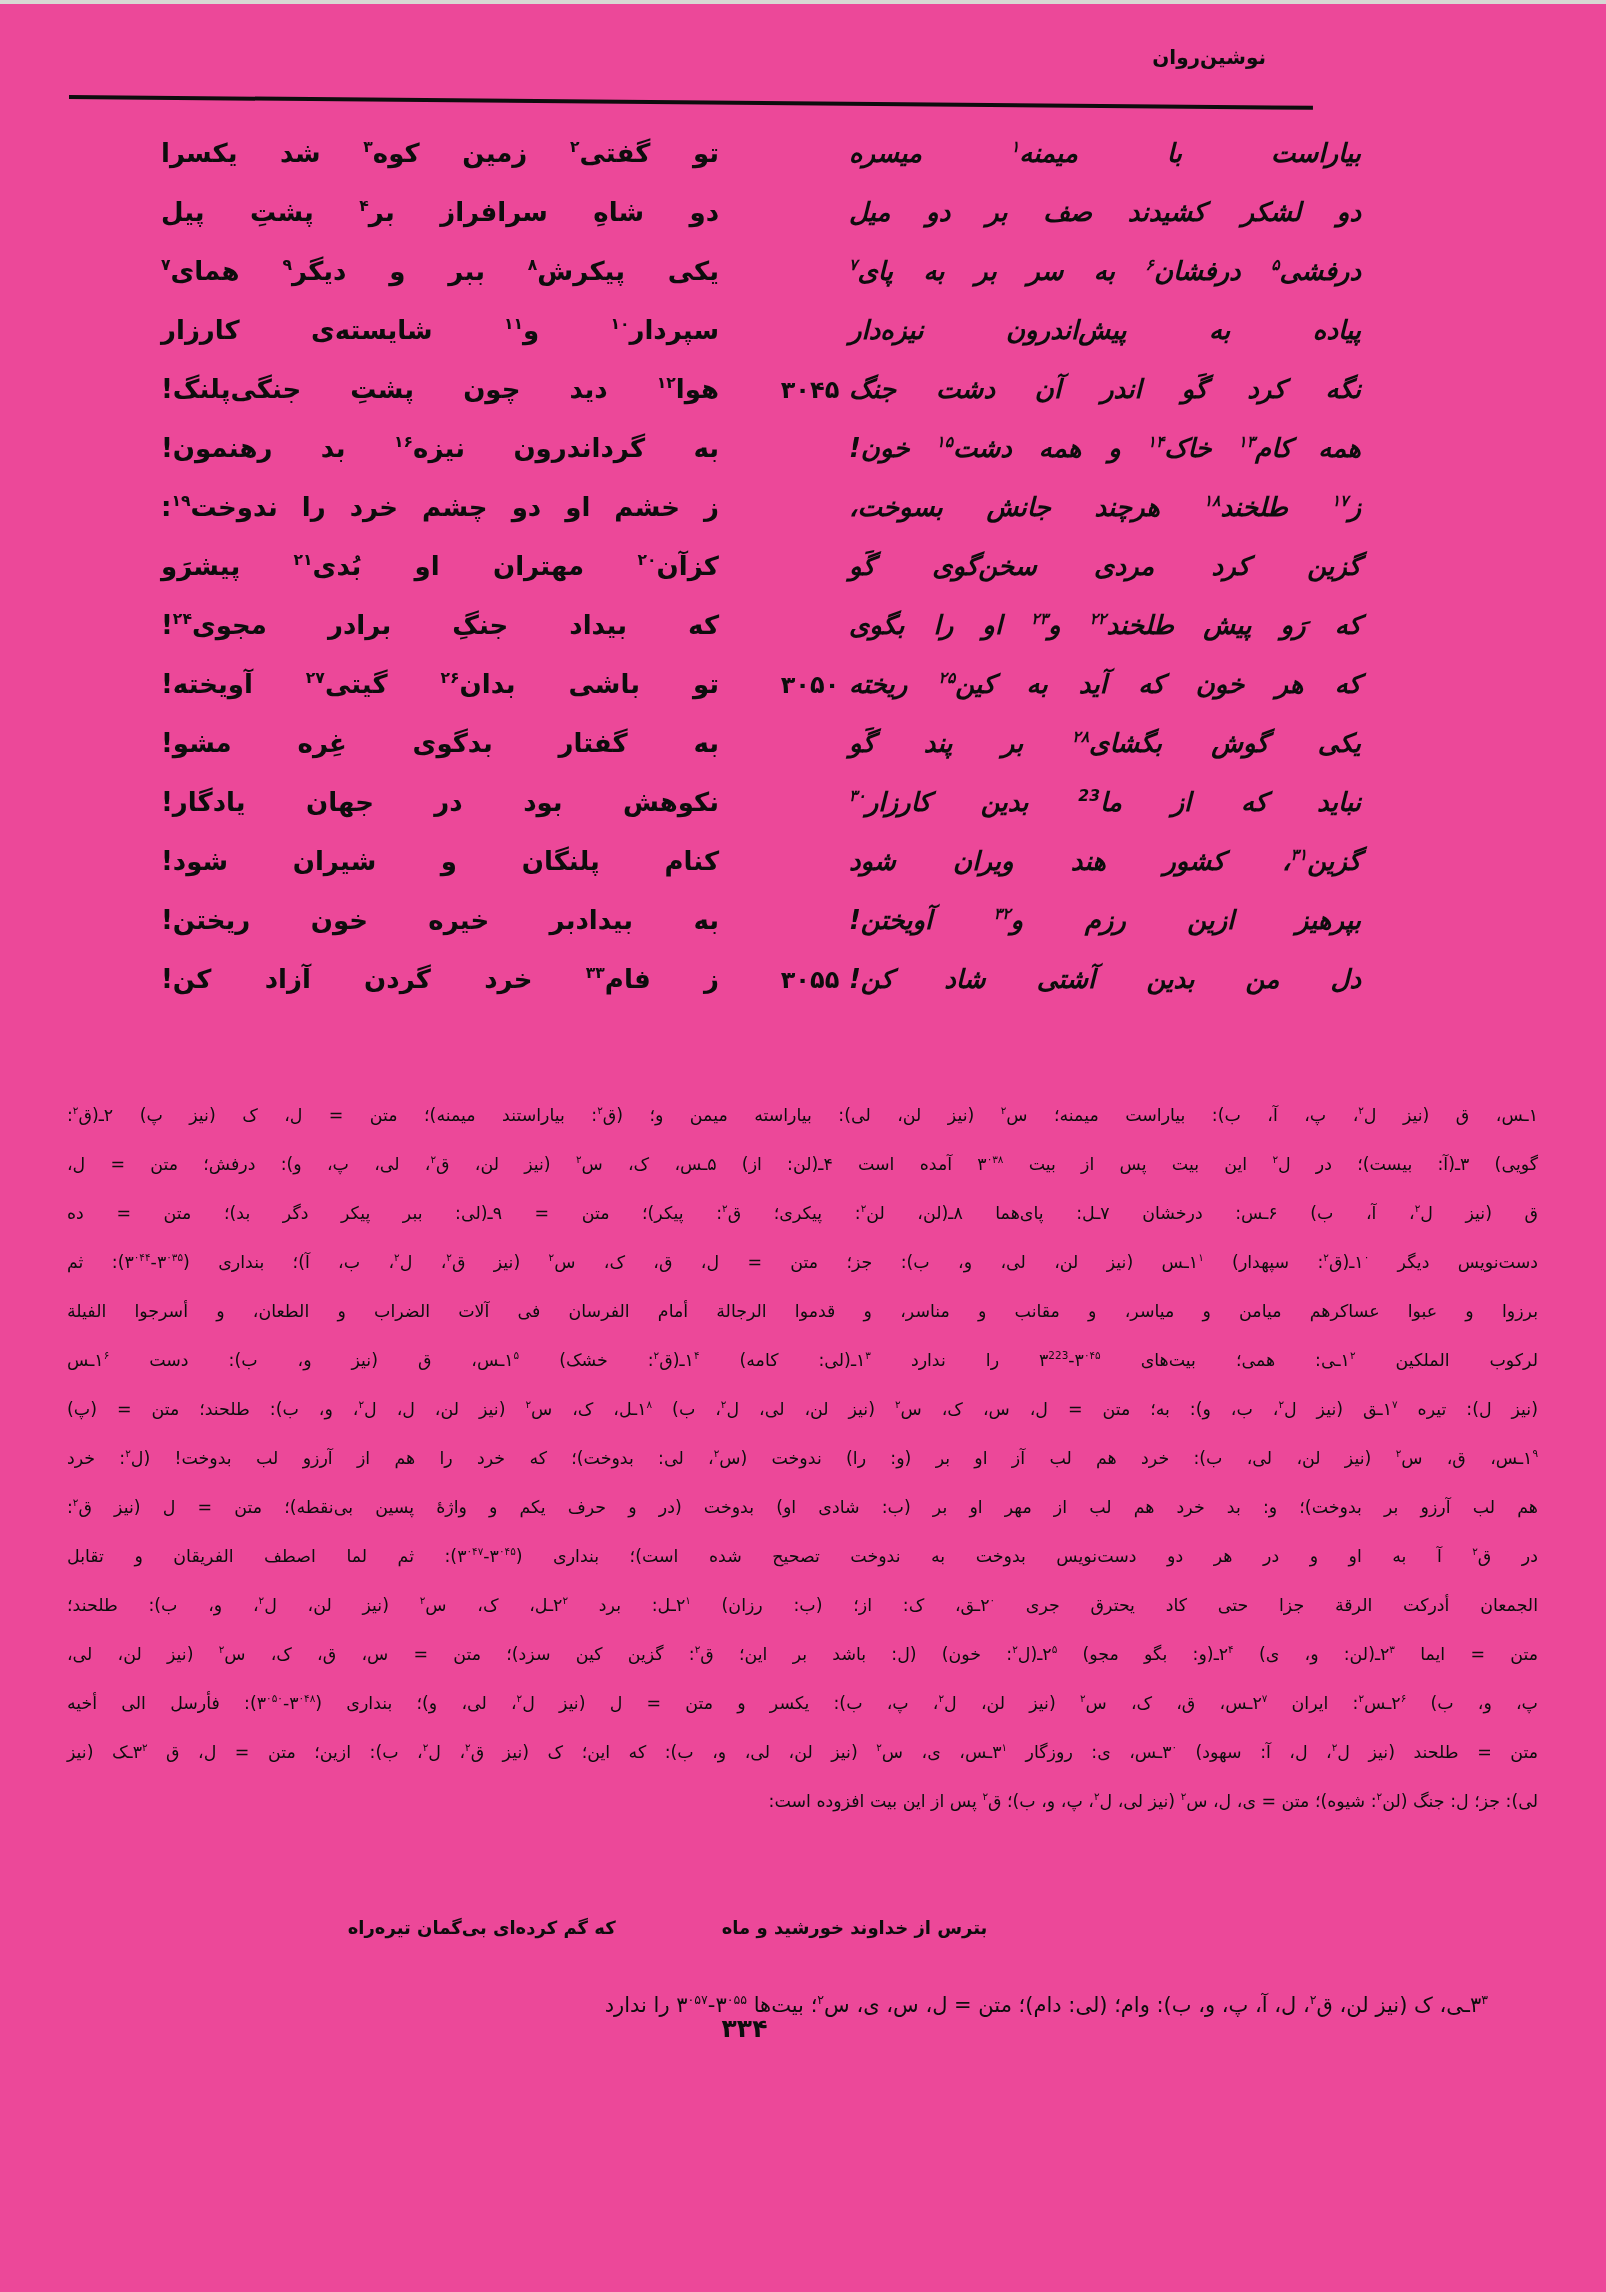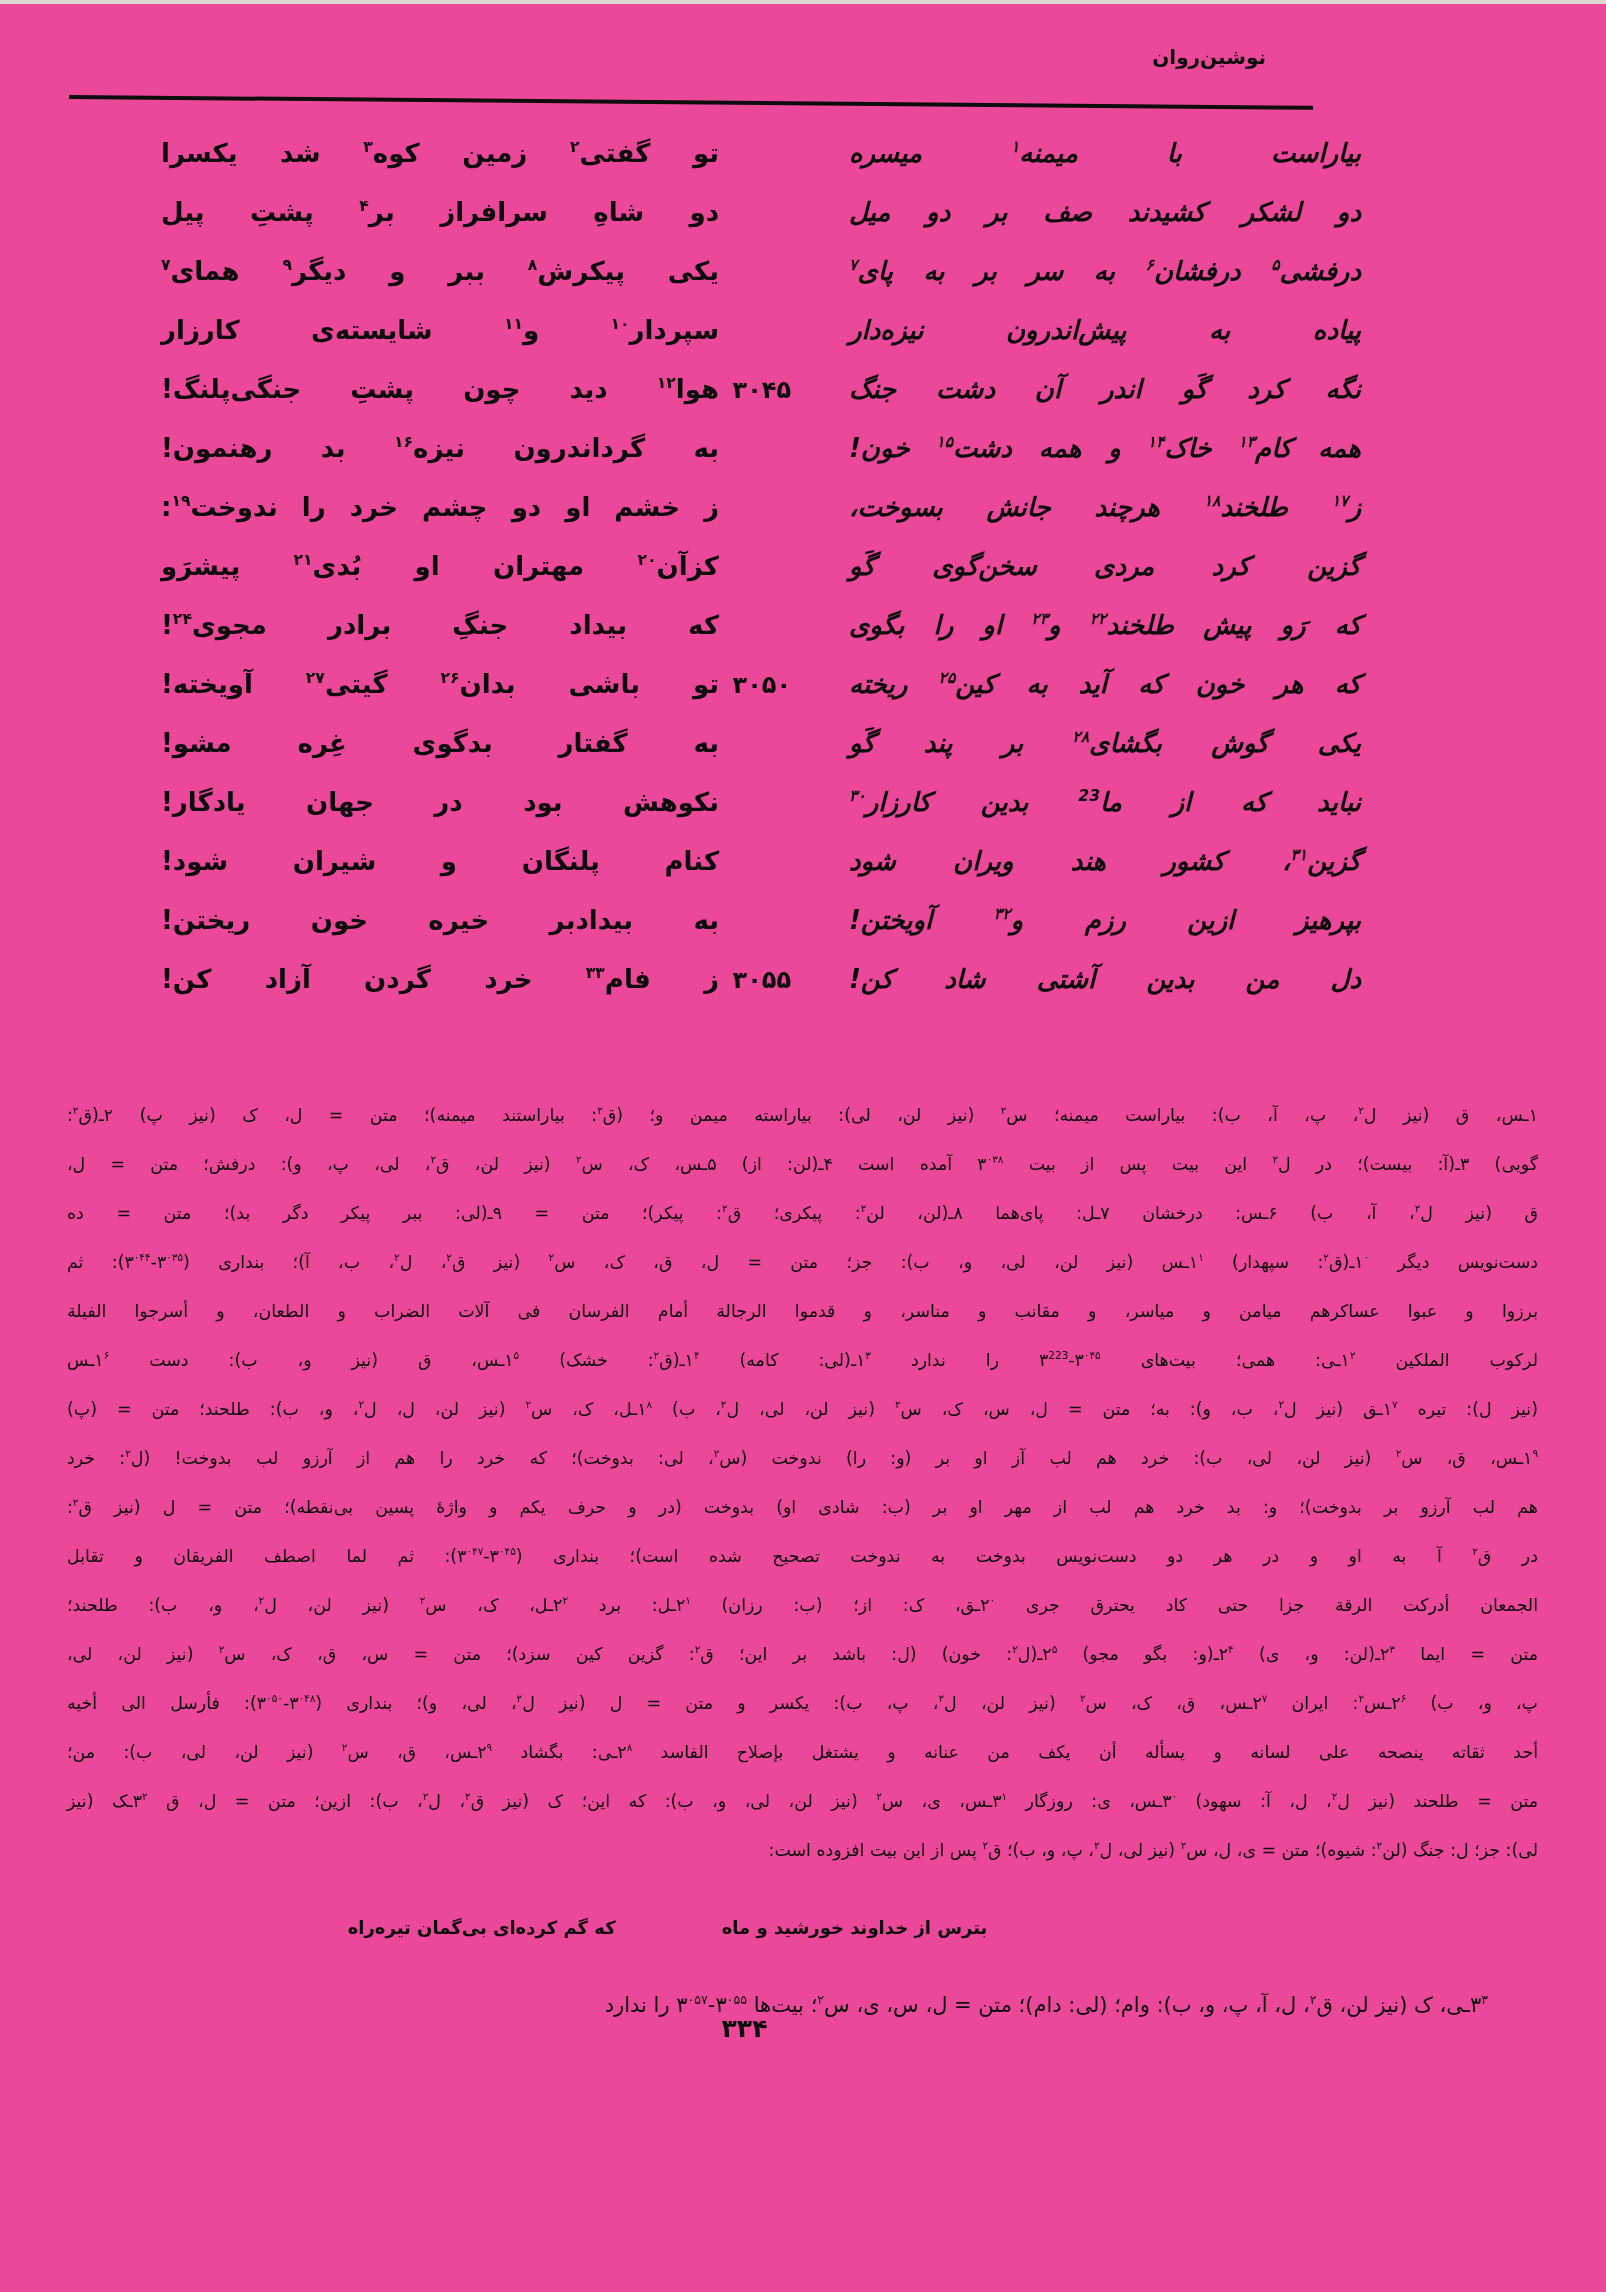--- a/index.html
+++ b/index.html
@@ -29,21 +29,21 @@
     position:absolute; top:120px; right:245px; left:162px;
   }
   .vrow {
     display:flex; direction:rtl; align-items:baseline;
     height:59px; line-height:59px;
     font-size:26px; font-weight:bold;
   }
   .hemi { white-space:nowrap; }
   .h1 { width:512px; text-align:justify; text-align-last:justify;font-style:italic; }
   .gutter {
-    width:130px; text-align:left; padding-left:13.5px; padding-right:9.7px;
+    width:130px; text-align:right; padding-left:13.5px; padding-right:9.7px;
     font-size:24px; font-weight:bold;
   }
   .h2 { flex:1; text-align:justify; text-align-last:justify; }
   .hemi sup, .fline sup, .apparatus-last sup {
     font-size:0.6em; vertical-align:super; line-height:0;
   }
   
   .apparatus {
     position:absolute; top:1087px; right:68px; left:68px;
     font-size:17.4px;
@@ -164,21 +164,20 @@
       <div class="fline">دست‌نویس دیگر ۱<sup>۰</sup>ـ(ق<sup>۲</sup>: سپهدار) ۱<sup>۱</sup>ـس (نیز لن، لی، و، ب): جز؛ متن = ل، ق، ک، س<sup>۲</sup> (نیز ق<sup>۲</sup>، ل<sup>۲</sup>، ب، آ)؛ بنداری (۳<sup>۰۳۵</sup>-۳<sup>۰۴۴</sup>): ثم</div>
       <div class="fline">برزوا و عبوا عساکرهم میامن و میاسر، و مقانب و مناسر، و قدموا الرجالة أمام الفرسان فی آلات الضراب و الطعان، و أسرجوا الفیلة</div>
       <div class="fline">لرکوب الملکین ۱<sup>۲</sup>ـی: همی؛ بیت‌های ۳<sup>۰۴۵</sup>-۳<sup>223</sup> را ندارد ۱<sup>۳</sup>ـ(لی: کامه) ۱<sup>۴</sup>ـ(ق<sup>۲</sup>: خشک) ۱<sup>۵</sup>ـس، ق (نیز و، ب): دست ۱<sup>۶</sup>ـس</div>
       <div class="fline">(نیز ل): تیره ۱<sup>۷</sup>ـق (نیز ل<sup>۲</sup>، ب، و): به؛ متن = ل، س، ک، س<sup>۲</sup> (نیز لن، لی، ل<sup>۲</sup>، ب) ۱<sup>۸</sup>ـل، ک، س<sup>۲</sup> (نیز لن، ل، ل<sup>۲</sup>، و، ب): طلحند؛ متن = (پ)</div>
       <div class="fline">۱<sup>۹</sup>ـس، ق، س<sup>۲</sup> (نیز لن، لی، ب): خرد هم لب آز او بر (و: را) ندوخت (س<sup>۲</sup>، لی: بدوخت)؛ که خرد را هم از آرزو لب بدوخت! (ل<sup>۲</sup>: خرد</div>
       <div class="fline">هم لب آرزو بر بدوخت)؛ و: بد خرد هم لب از مهر او بر (ب: شادی او) بدوخت (در و حرف یکم و واژهٔ پسین بی‌نقطه)؛ متن = ل (نیز ق<sup>۲</sup>:</div>
       <div class="fline">در ق<sup>۲</sup> آ به او و در هر دو دست‌نویس بدوخت به ندوخت تصحیح شده است)؛ بنداری (۳<sup>۰۴۵</sup>-۳<sup>۰۴۷</sup>): ثم لما اصطف الفریقان و تقابل</div>
       <div class="fline">الجمعان أدرکت الرقة جزا حتی کاد یحترق جری ۲<sup>۰</sup>ـق، ک: از؛ (ب: رزان) ۲<sup>۱</sup>ـل: برد ۲<sup>۲</sup>ـل، ک، س<sup>۲</sup> (نیز لن، ل<sup>۲</sup>، و، ب): طلحند؛</div>
       <div class="fline">متن = ایما ۲<sup>۳</sup>ـ(لن: و، ی) ۲<sup>۴</sup>ـ(و: بگو مجو) ۲<sup>۵</sup>ـ(ل<sup>۲</sup>: خون) (ل: باشد بر این؛ ق<sup>۲</sup>: گزین کین سزد)؛ متن = س، ق، ک، س<sup>۲</sup> (نیز لن، لی،</div>
       <div class="fline">پ، و، ب) ۲<sup>۶</sup>ـس<sup>۲</sup>: ایران ۲<sup>۷</sup>ـس، ق، ک، س<sup>۲</sup> (نیز لن، ل<sup>۲</sup>، پ، ب): یکسر و متن = ل (نیز ل<sup>۲</sup>، لی، و)؛ بنداری (۳<sup>۰۴۸</sup>-۳<sup>۰۵۰</sup>): فأرسل الی أخیه</div>
-      <div class="fline">أحد ثقاته ینصحه علی لسانه و یسأله أن یکف من عنانه و یشتغل بإصلاح الفاسد ۲<sup>۸</sup>ـی: بگشاد ۲<sup>۹</sup>ـس، ق، س<sup>۲</sup> (نیز لن، لی، ب): من؛</div>
       <div class="fline">متن = طلحند (نیز ل<sup>۲</sup>، ل، آ: سهود) ۳<sup>۰</sup>ـس، ی: روزگار ۳<sup>۱</sup>ـس، ی، س<sup>۲</sup> (نیز لن، لی، و، ب): که این؛ ک (نیز ق<sup>۲</sup>، ل<sup>۲</sup>، ب): ازین؛ متن = ل، ق ۳<sup>۲</sup>ـک (نیز</div>
       <div class="fline flast">لی): جز؛ ل: جنگ (لن<sup>۲</sup>: شیوه)؛ متن = ی، ل، س<sup>۲</sup> (نیز لی، ل<sup>۲</sup>، پ، و، ب)؛ ق<sup>۲</sup> پس از این بیت افزوده است:</div>
     </div>
 
   <div class="inserted-couplet">
     <span class="cpl-first">بترس از خداوند خورشید و ماه</span>
     <span class="cpl-second">که گم کرده‌ای بی‌گمان تیره‌راه</span>
   </div>
 
   <div class="apparatus-last" id="app-last">۳<sup>۳</sup>ـی، ک (نیز لن، ق<sup>۲</sup>، ل، آ، پ، و، ب): وام؛ (لی: دام)؛ متن = ل، س، ی، س<sup>۲</sup>؛ بیت‌ها ۳<sup>۰۵۵</sup>-۳<sup>۰۵۷</sup> را ندارد</div>

